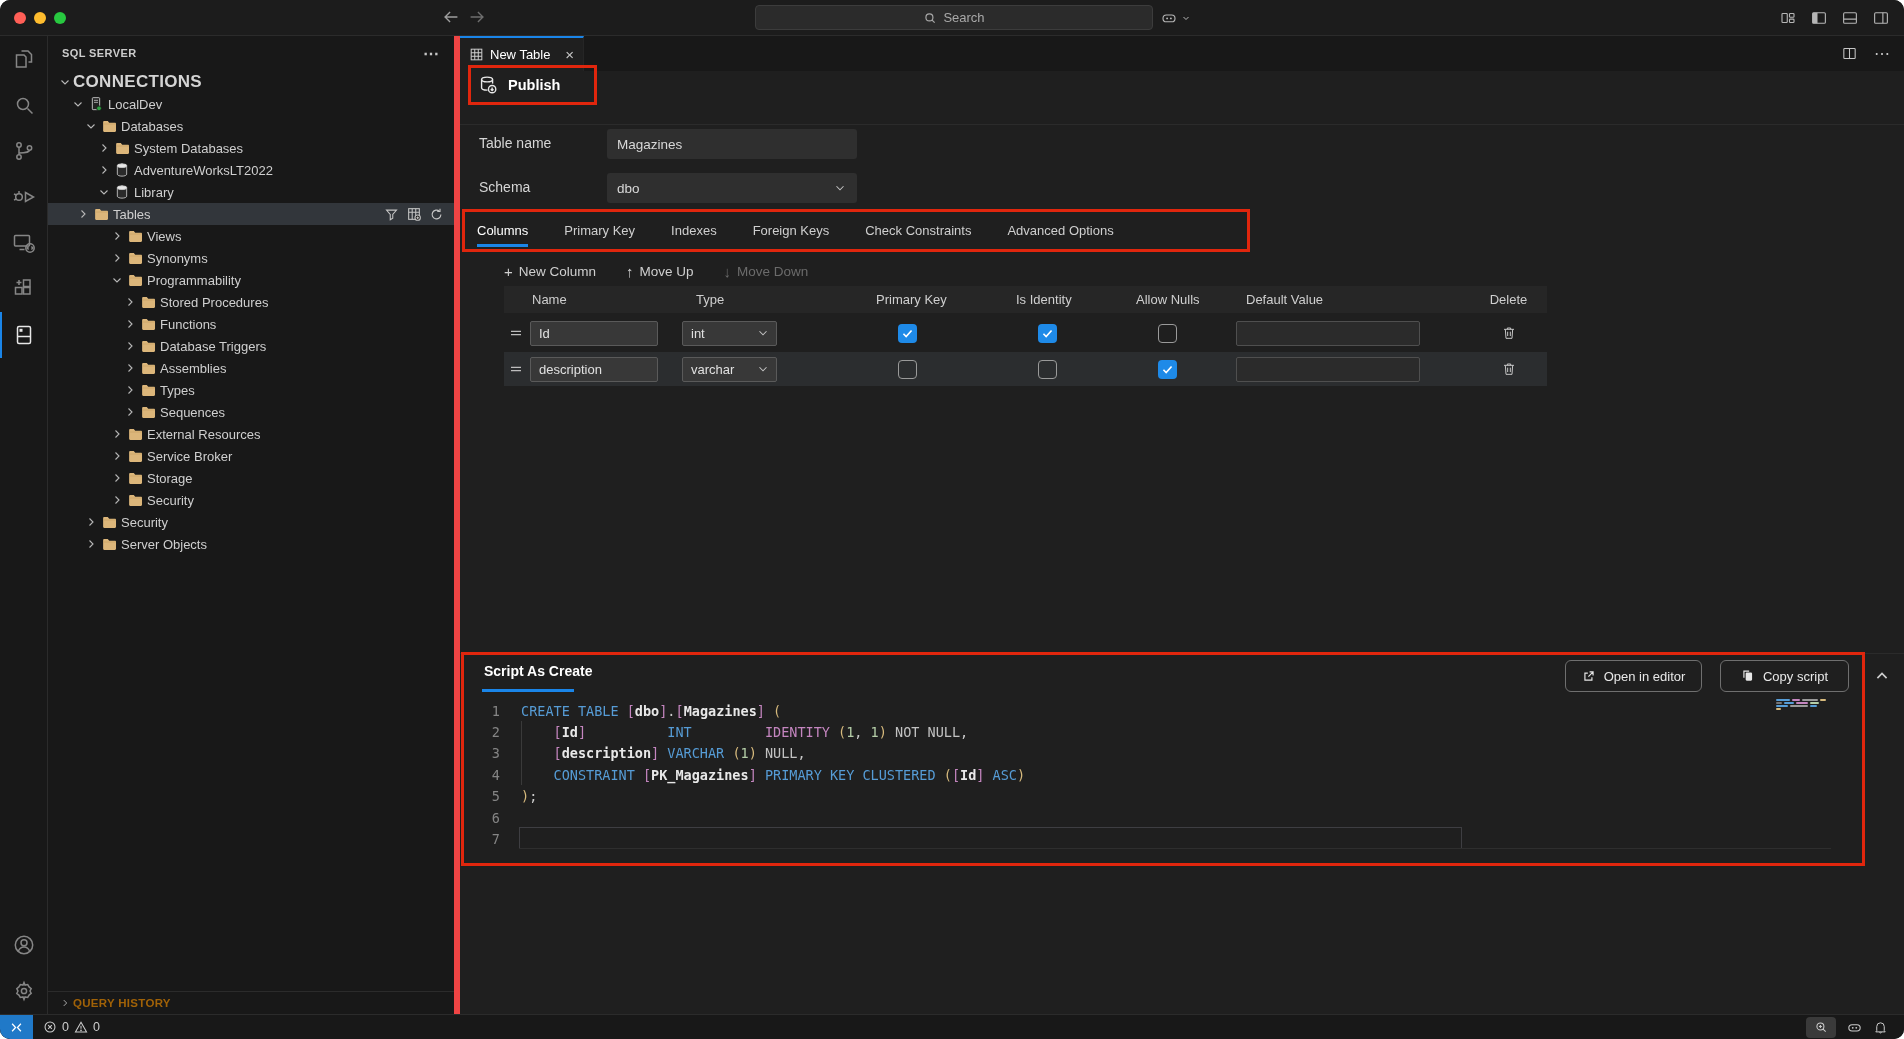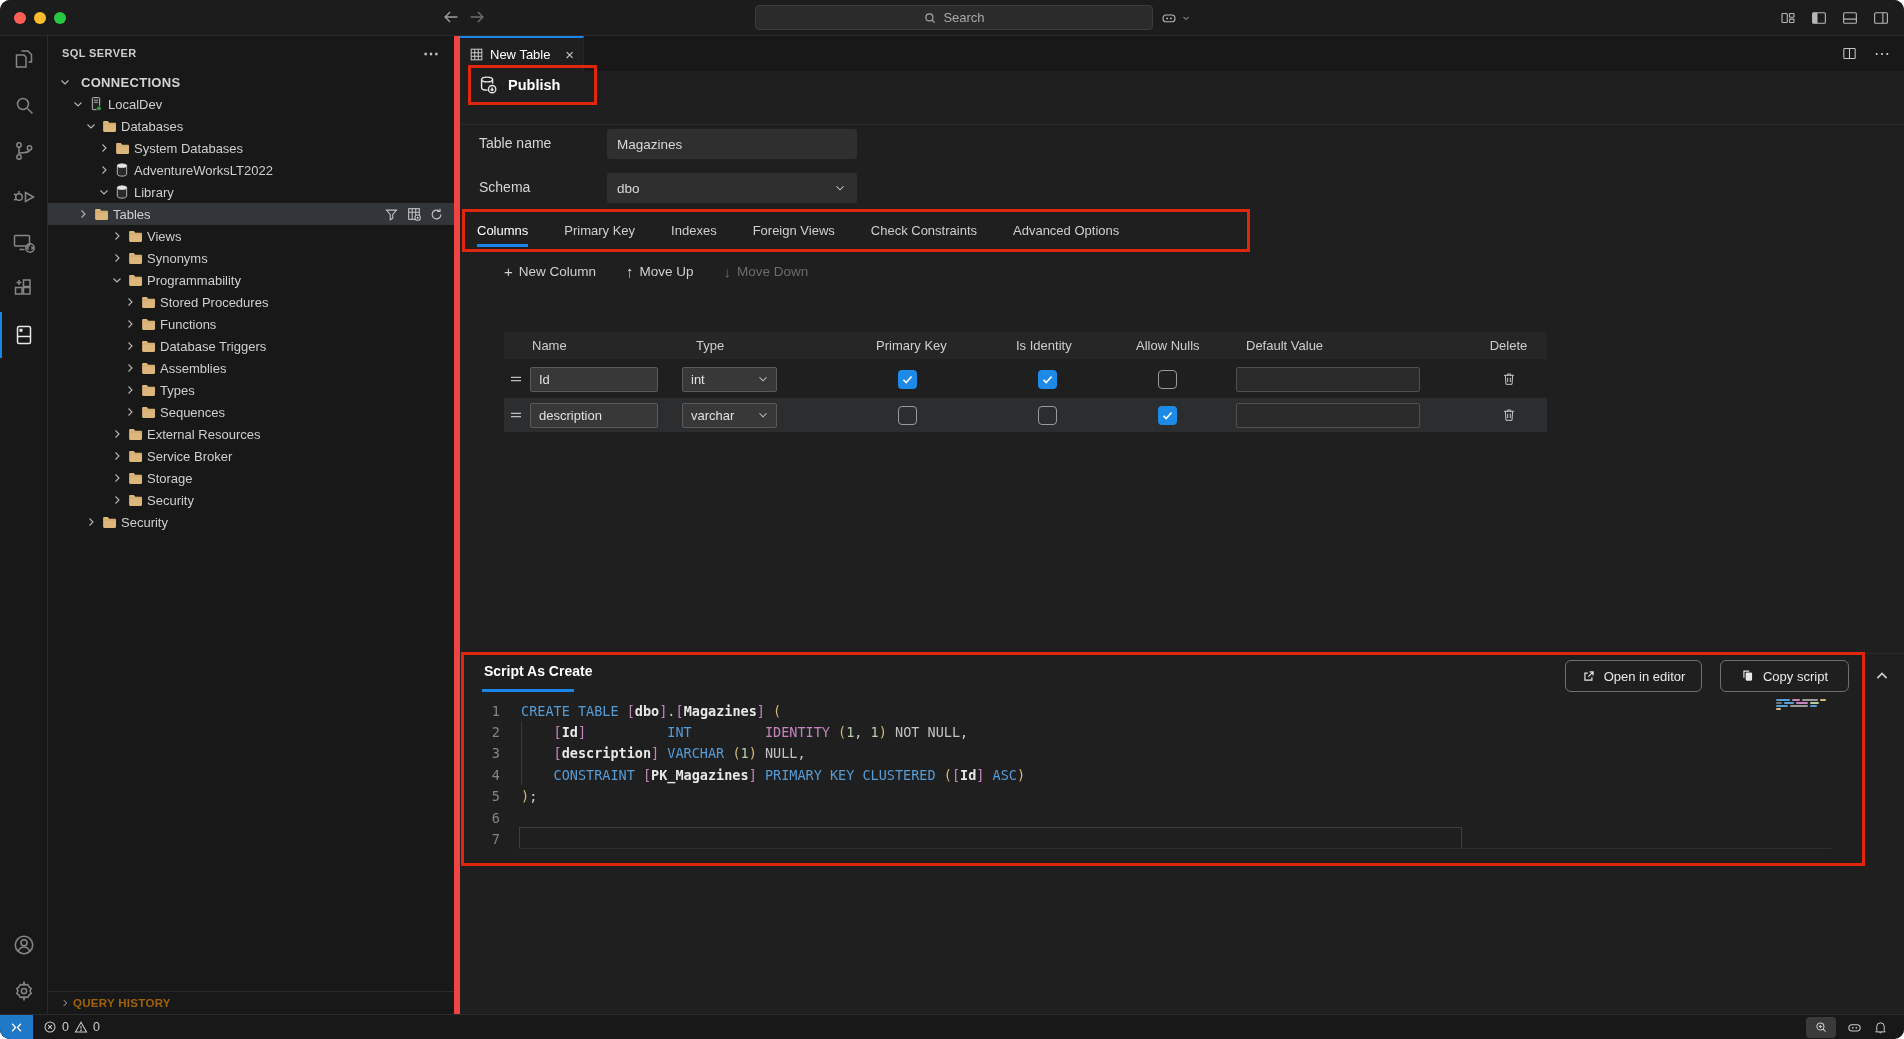--- a/index.html
+++ b/index.html
@@ -32,21 +32,21 @@
   .sidebar{position:relative;width:412px;height:100%;background:#181818;border-right:6px solid #ef4444;box-sizing:border-box;overflow:hidden;}
   .sb-header{position:absolute;left:0;top:0;width:100%;height:34px;display:flex;align-items:center;padding:0 14px;box-sizing:border-box;color:#cccccc;font-size:11px;font-weight:700;letter-spacing:.4px;}
   .sb-more{margin-left:auto;color:#c5c5c5;font-size:16px;letter-spacing:1px;}
   .tree{position:absolute;left:0;top:35px;width:100%;}
   .tree-row{height:22px;display:flex;align-items:center;color:#cfcfcf;font-size:13px;cursor:default;box-sizing:border-box;}
   .tree-row.selected{background:#32363b;}
   .tree-row .chev{width:16px;color:#b6b6b6;flex:0 0 16px;}
   .tree-row .chev.expanded svg{transform:rotate(90deg);}
   .tree-row .titem-icon{width:20px;flex:0 0 20px;}
   .tree-label{margin-left:2px;white-space:nowrap;}
-  .tree-row.section .tree-label{font-weight:700;font-size:13px;letter-spacing:.3px;color:#d4d4d4;margin-left:8px;}
+  .tree-row.section .tree-label{font-weight:700;font-size:17px;letter-spacing:.3px;color:#d4d4d4;margin-left:0;}
   .tree-actions{margin-left:auto;padding-right:10px;display:flex;gap:7px;color:#c5c5c5;}
   .sb-footer{position:absolute;left:0;bottom:0;width:100%;height:22px;border-top:1px solid #2b2b2b;display:flex;align-items:center;color:#a16207;}
   .sb-footer .chev{width:16px;color:#b6b6b6;margin-left:9px;}
   .sb-footer .lbl{font-weight:700;font-size:11.5px;letter-spacing:.3px;}
 
   
   .editor{position:relative;flex:1;height:100%;background:#1f1f1f;overflow:hidden;}
   .tabbar{position:absolute;left:0;top:0;width:100%;height:35px;background:#181818;}
   .tab{position:absolute;left:0;top:0;width:124px;height:35px;background:#1f1f1f;border-top:2px solid #1a85e8;border-right:1px solid #252525;box-sizing:border-box;display:flex;align-items:center;padding:0 9px;gap:6px;color:#ffffff;font-size:13px;}
   .tab .closex{margin-left:auto;color:#c5c5c5;font-size:15px;}
@@ -67,21 +67,21 @@
   .dtab.active{color:#ffffff;}
   .dtab.active::after{content:"";position:absolute;left:0;right:0;bottom:2px;height:3px;background:#1a85e8;}
 
   
   .gtoolbar{position:absolute;left:44px;top:222px;height:26px;display:flex;gap:30px;align-items:center;font-size:13.5px;color:#cfcfcf;}
   .gt-item{display:flex;align-items:center;gap:6px;}
   .gt-item .g{font-size:15px;}
   .gt-item.disabled{color:#6b6b6b;}
 
   
-  .grid-cols{display:grid;grid-template-columns:24px 152px 180px 140px 120px 110px 240px 77px;align-items:center;margin-top:46px;}
+  .grid-cols{display:grid;grid-template-columns:24px 152px 180px 140px 120px 110px 240px 77px;align-items:center;}
   .ghead{position:absolute;left:44px;top:250px;width:1043px;height:27px;background:#262626;color:#cfcfcf;font-size:13px;}
   .ghead .hc{padding-left:16px;}
   .ghead .hc.first{padding-left:4px;}
   .ghead .hc.center{padding-left:0;text-align:center;}
   .grow{position:absolute;left:44px;width:1043px;height:34px;font-size:13px;color:#d6d6d6;}
   .grow.alt{background:#2b2d2f;}
   .c-handle{display:flex;justify-content:center;color:#bdbdbd;}
   .cell-input{margin-left:2px;width:128px;height:25px;background:#383838;border:1px solid #5a5a5a;border-radius:2px;color:#e0e0e0;font-size:13px;font-family:"Liberation Sans",sans-serif;padding:0 8px;box-sizing:border-box;}
   .cell-input.default{margin-left:6px;width:184px;background:#2b2b2b;border-color:#4f4f4f;}
   .cell-select{margin-left:2px;width:95px;height:25px;background:#383838;border:1px solid #5a5a5a;border-radius:2px;display:flex;align-items:center;padding:0 6px 0 8px;box-sizing:border-box;color:#e0e0e0;}
@@ -596,20 +596,34 @@
               </svg>
             </span>
             <span class="titem-icon icon">
               <svg width="17" height="17" viewBox="0 0 24 24">
                 <path d="M3 6c0-.9.7-1.6 1.6-1.6h5l2 2.4h8c.9 0 1.6.7 1.6 1.6v9.6c0 .9-.7 1.6-1.6 1.6H4.6c-.9 0-1.6-.7-1.6-1.6z" fill="#dcb67a"></path>
                 <path d="M3 8.5h18" stroke="#c9a366" stroke-width="1"></path>
               </svg>
             </span>
             <span class="tree-label">Security</span>
           </div>
+          <div class="tree-row" style="padding-left:35px">
+            <span class="chev icon">
+              <svg width="12" height="12" viewBox="0 0 24 24" fill="none" stroke="currentColor" stroke-width="2.2">
+                <path d="M9 5l7 7-7 7"></path>
+              </svg>
+            </span>
+            <span class="titem-icon icon">
+              <svg width="17" height="17" viewBox="0 0 24 24">
+                <path d="M3 6c0-.9.7-1.6 1.6-1.6h5l2 2.4h8c.9 0 1.6.7 1.6 1.6v9.6c0 .9-.7 1.6-1.6 1.6H4.6c-.9 0-1.6-.7-1.6-1.6z" fill="#dcb67a"></path>
+                <path d="M3 8.5h18" stroke="#c9a366" stroke-width="1"></path>
+              </svg>
+            </span>
+            <span class="tree-label">Server Objects</span>
+          </div>
         </div>
       <div class="sb-footer">
         <span class="chev icon">
             <svg width="10" height="10" viewBox="0 0 24 24" fill="none" stroke="currentColor" stroke-width="2.2">
               <path d="M9 5l7 7-7 7"></path>
             </svg>
           </span>
         <span class="lbl">QUERY HISTORY</span>
       </div>
     </div>
@@ -665,21 +679,21 @@
             <svg width="14" height="14" viewBox="0 0 24 24" fill="none" stroke="currentColor" stroke-width="1.8">
               <path d="M6 9l6 6 6-6"></path>
             </svg>
           </span>
       </div>
 
       <div class="dtabs" id="dtabs">
           <span class="dtab active">Columns</span>
           <span class="dtab">Primary Key</span>
           <span class="dtab">Indexes</span>
-          <span class="dtab">Foreign Views</span>
+          <span class="dtab">Foreign Keys</span>
           <span class="dtab">Check Constraints</span>
           <span class="dtab">Advanced Options</span>
         </div>
       <div class="annot" style="left:2px;top:173px;width:788px;height:43px;"></div>
 
       <div class="gtoolbar">
         <span class="gt-item">
             <span class="g">+</span>
             <span>New Column</span>
           </span>

